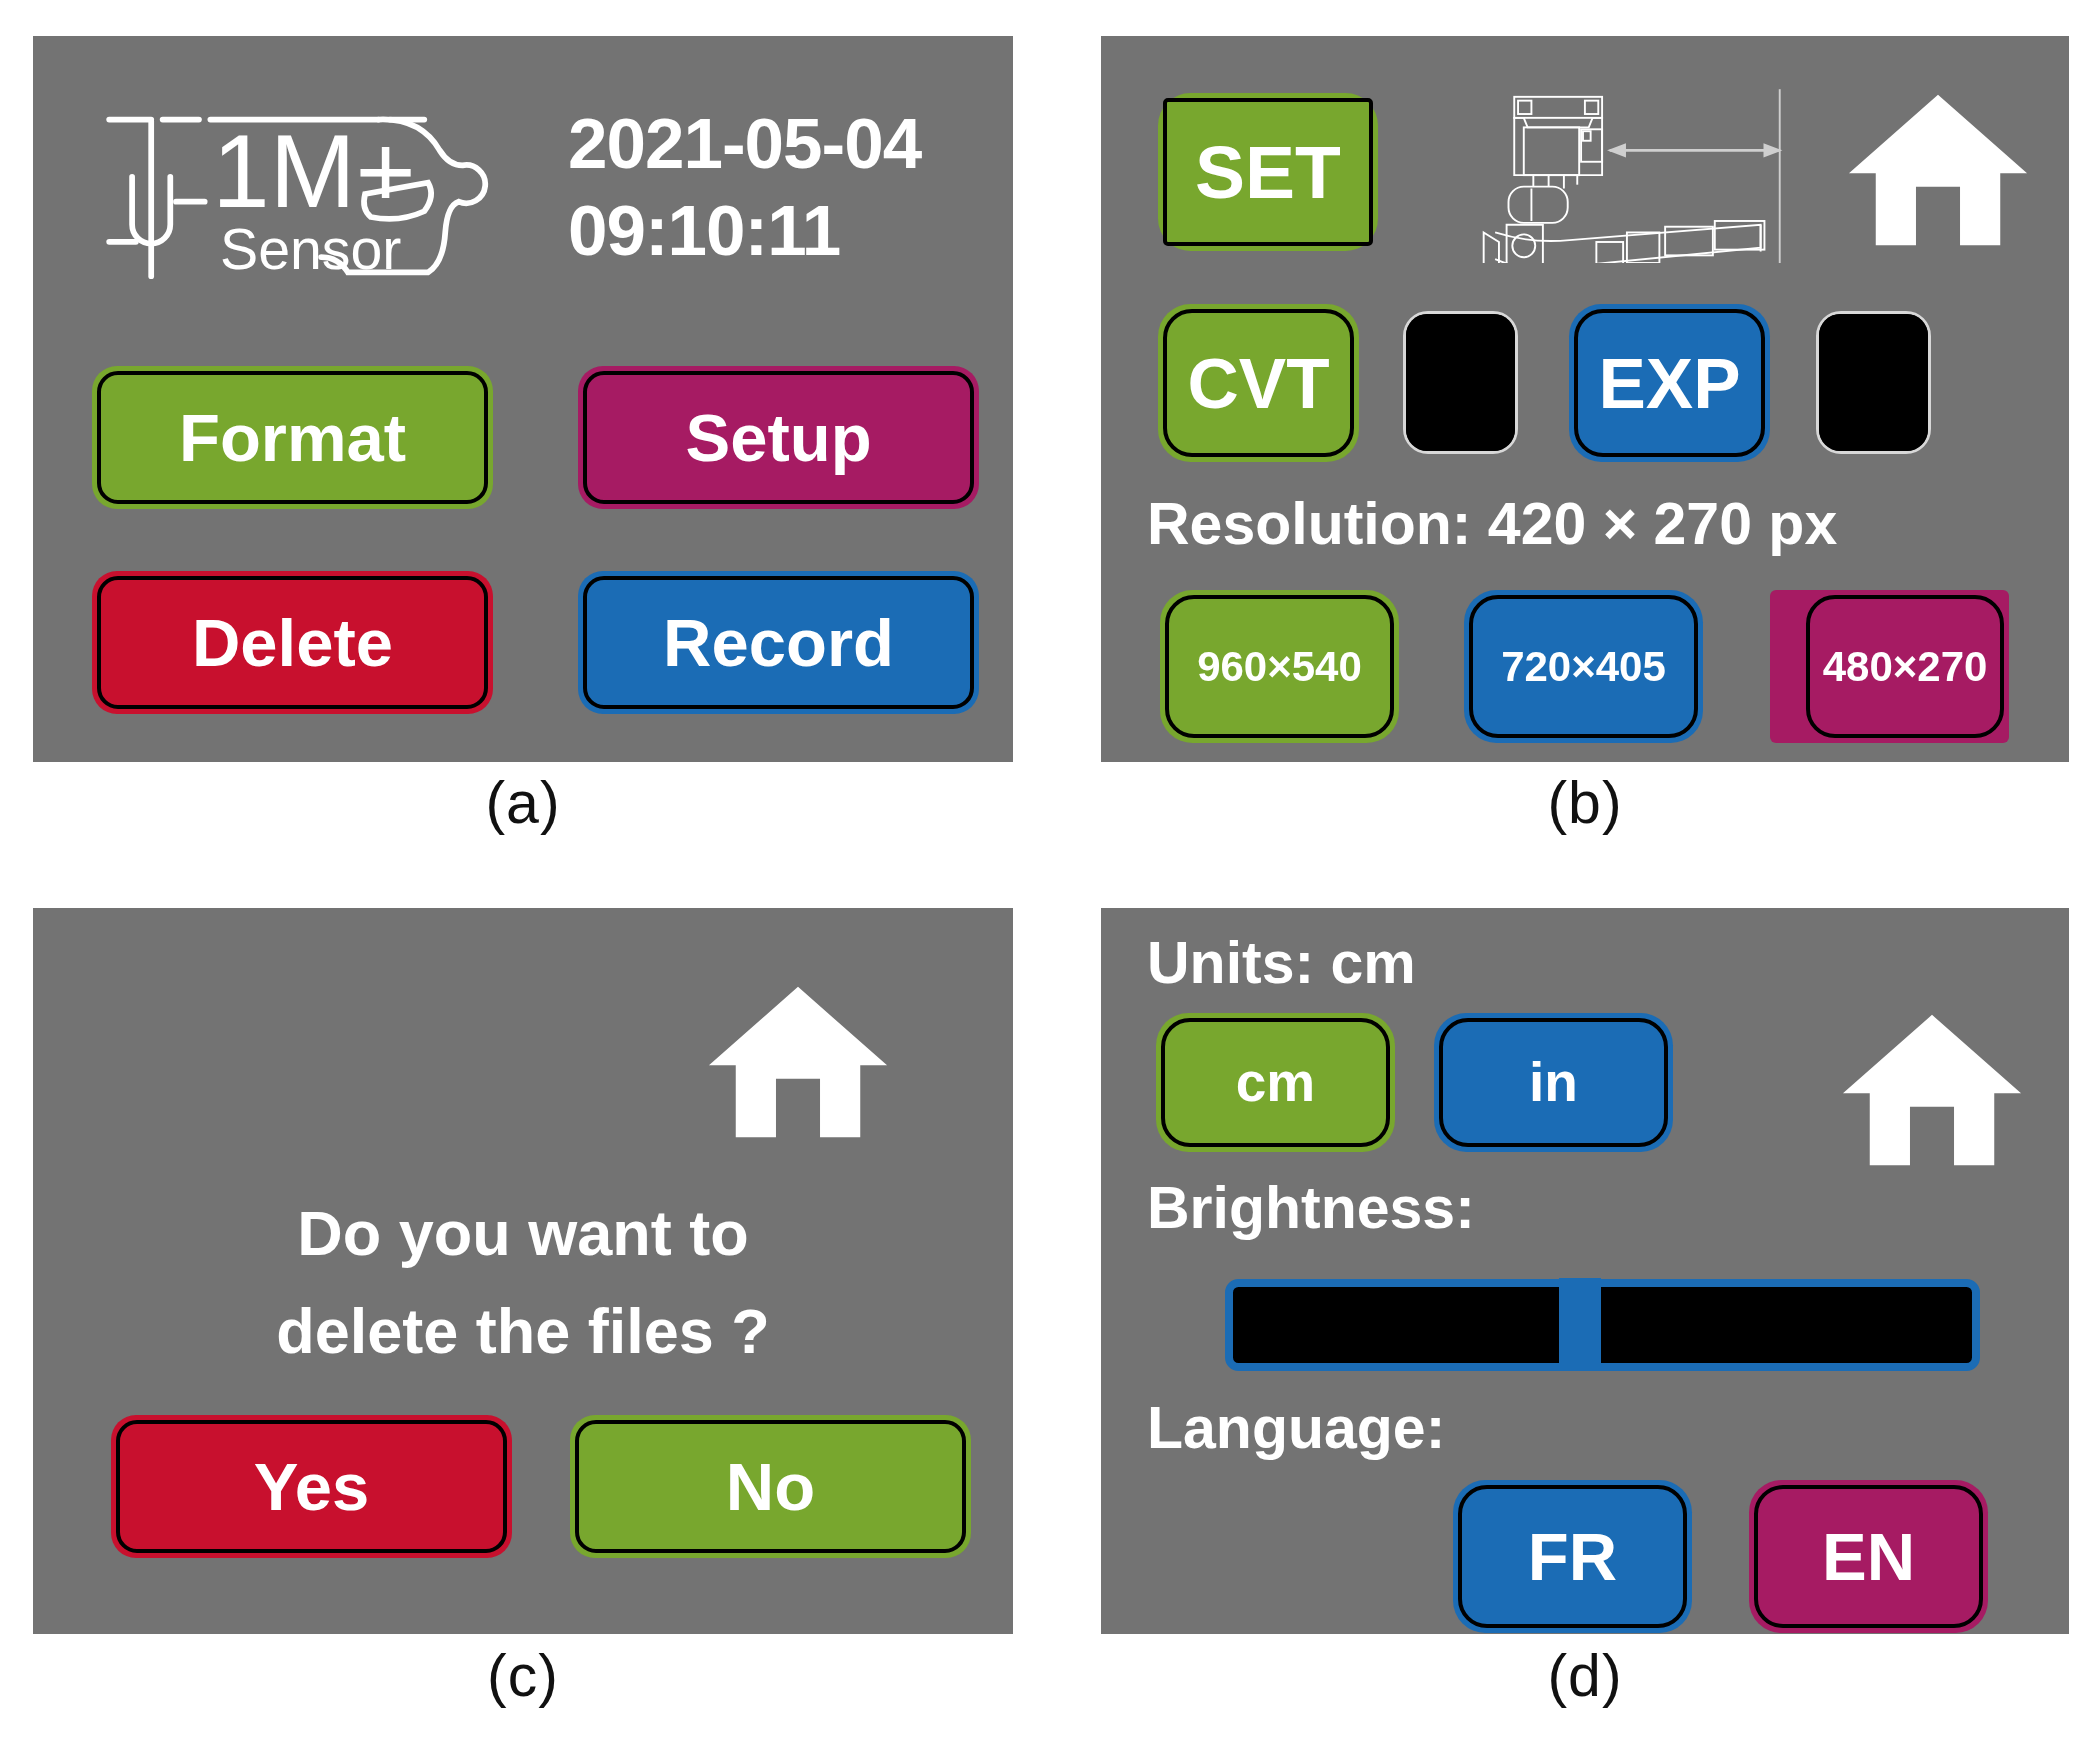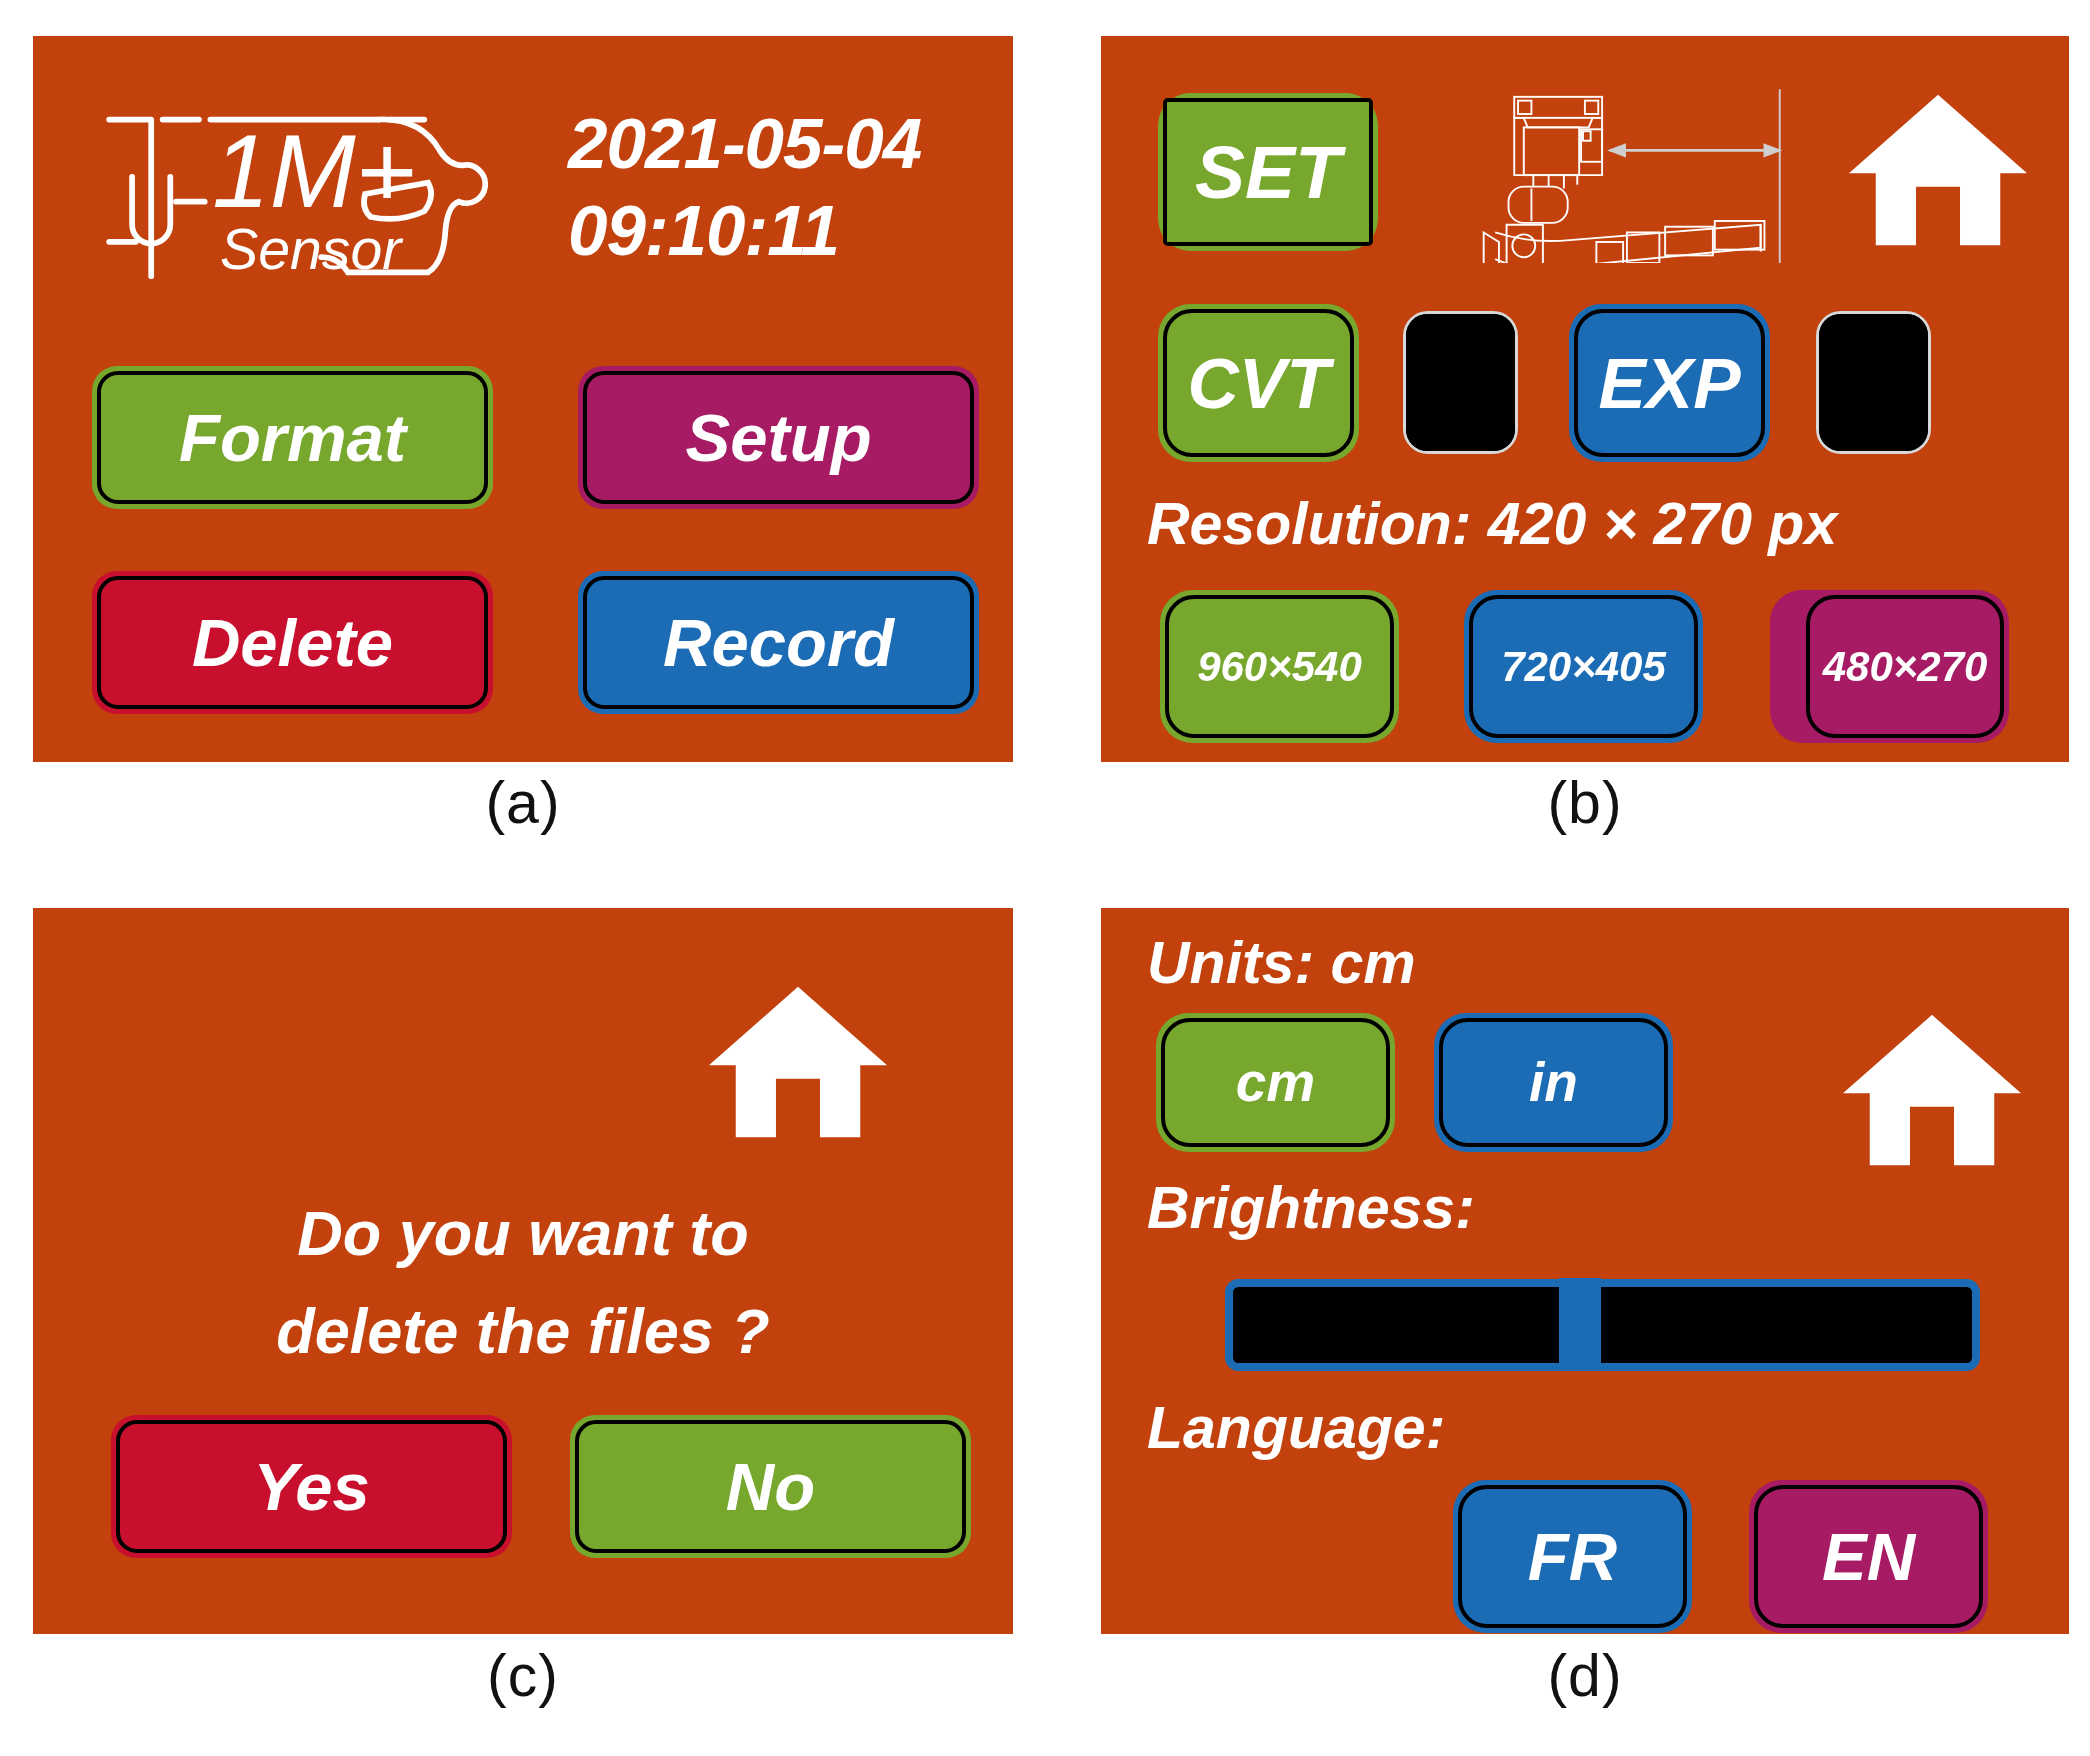--- a/index.html
+++ b/index.html
@@ -1,21 +1,21 @@
 <!DOCTYPE html>
 <html><head>
 <meta charset="utf-8">
 <style>
   html,body{margin:0;padding:0;background:#ffffff;}
   body{width:2091px;height:1757px;font-family:"Liberation Sans",sans-serif;position:relative;overflow:hidden;}
 
   .figure{position:absolute;inset:0;}
 
   
-  .panel{position:absolute;background:#c2410c;box-sizing:border-box;font-style:italic;}
+  .panel{position:absolute;background:#737373;box-sizing:border-box;}
   .panel.pa{left:33px;  top:36px;   width:980px;height:726px;}
   .panel.pb{left:1101px;top:36px;   width:968px;height:726px;}
   .panel.pc{left:33px;  top:908px;  width:980px;height:726px;}
   .panel.pd{left:1101px;top:908px;  width:968px;height:726px;}
 
   .caption{position:absolute;font-size:59px;color:#111;font-family:"Liberation Sans",sans-serif;
            text-align:center;letter-spacing:1px;}
   .cap-a{left:33px;  top:769px; width:980px;}
   .cap-b{left:1101px;top:769px; width:968px;}
   .cap-c{left:33px;  top:1642px;width:980px;}
@@ -55,21 +55,21 @@
   .b-box1{left:302px;top:275px;width:115px;height:143px;border-radius:29px;}
   .b-exp{left:468px;top:268px;width:201px;height:158px;font-size:71px;border-radius:32.5px;}
   .b-exp .inner{border-radius:29px;}
   .b-box2{left:715px;top:275px;width:115px;height:143px;border-radius:29px;}
 
   .b-res{position:absolute;left:46px;top:454px;color:#fff;font-size:59px;font-weight:700;
          white-space:nowrap;letter-spacing:0px;}
 
   .b-r1{left:59px; top:554px;width:239px;height:153px;font-size:42px;border-radius:32.5px;}
   .b-r2{left:363px;top:554px;width:239px;height:153px;font-size:42px;border-radius:32.5px;}
-  .b-r3{left:669px;top:554px;width:239px;height:153px;font-size:42px;border-radius:32px;padding-left:36px;}
+  .b-r3{left:669px;top:554px;width:239px;height:153px;font-size:42px;border-radius:6px;padding-left:36px;}
   .b-r1 .inner,.b-r2 .inner,.b-r3 .inner{border-radius:29px;}
 
   
   .c-home{position:absolute;right:124px;top:75px;width:182px;height:158px;}
   .c-msg{position:absolute;left:0;top:277px;width:100%;color:#fff;text-align:center;
          font-size:63px;font-weight:700;line-height:1.55;}
   .c-yes{left:78px; top:507px;width:401px;height:143px;font-size:67px;}
   .c-no {left:537px;top:507px;width:401px;height:143px;font-size:67px;}
 
   

